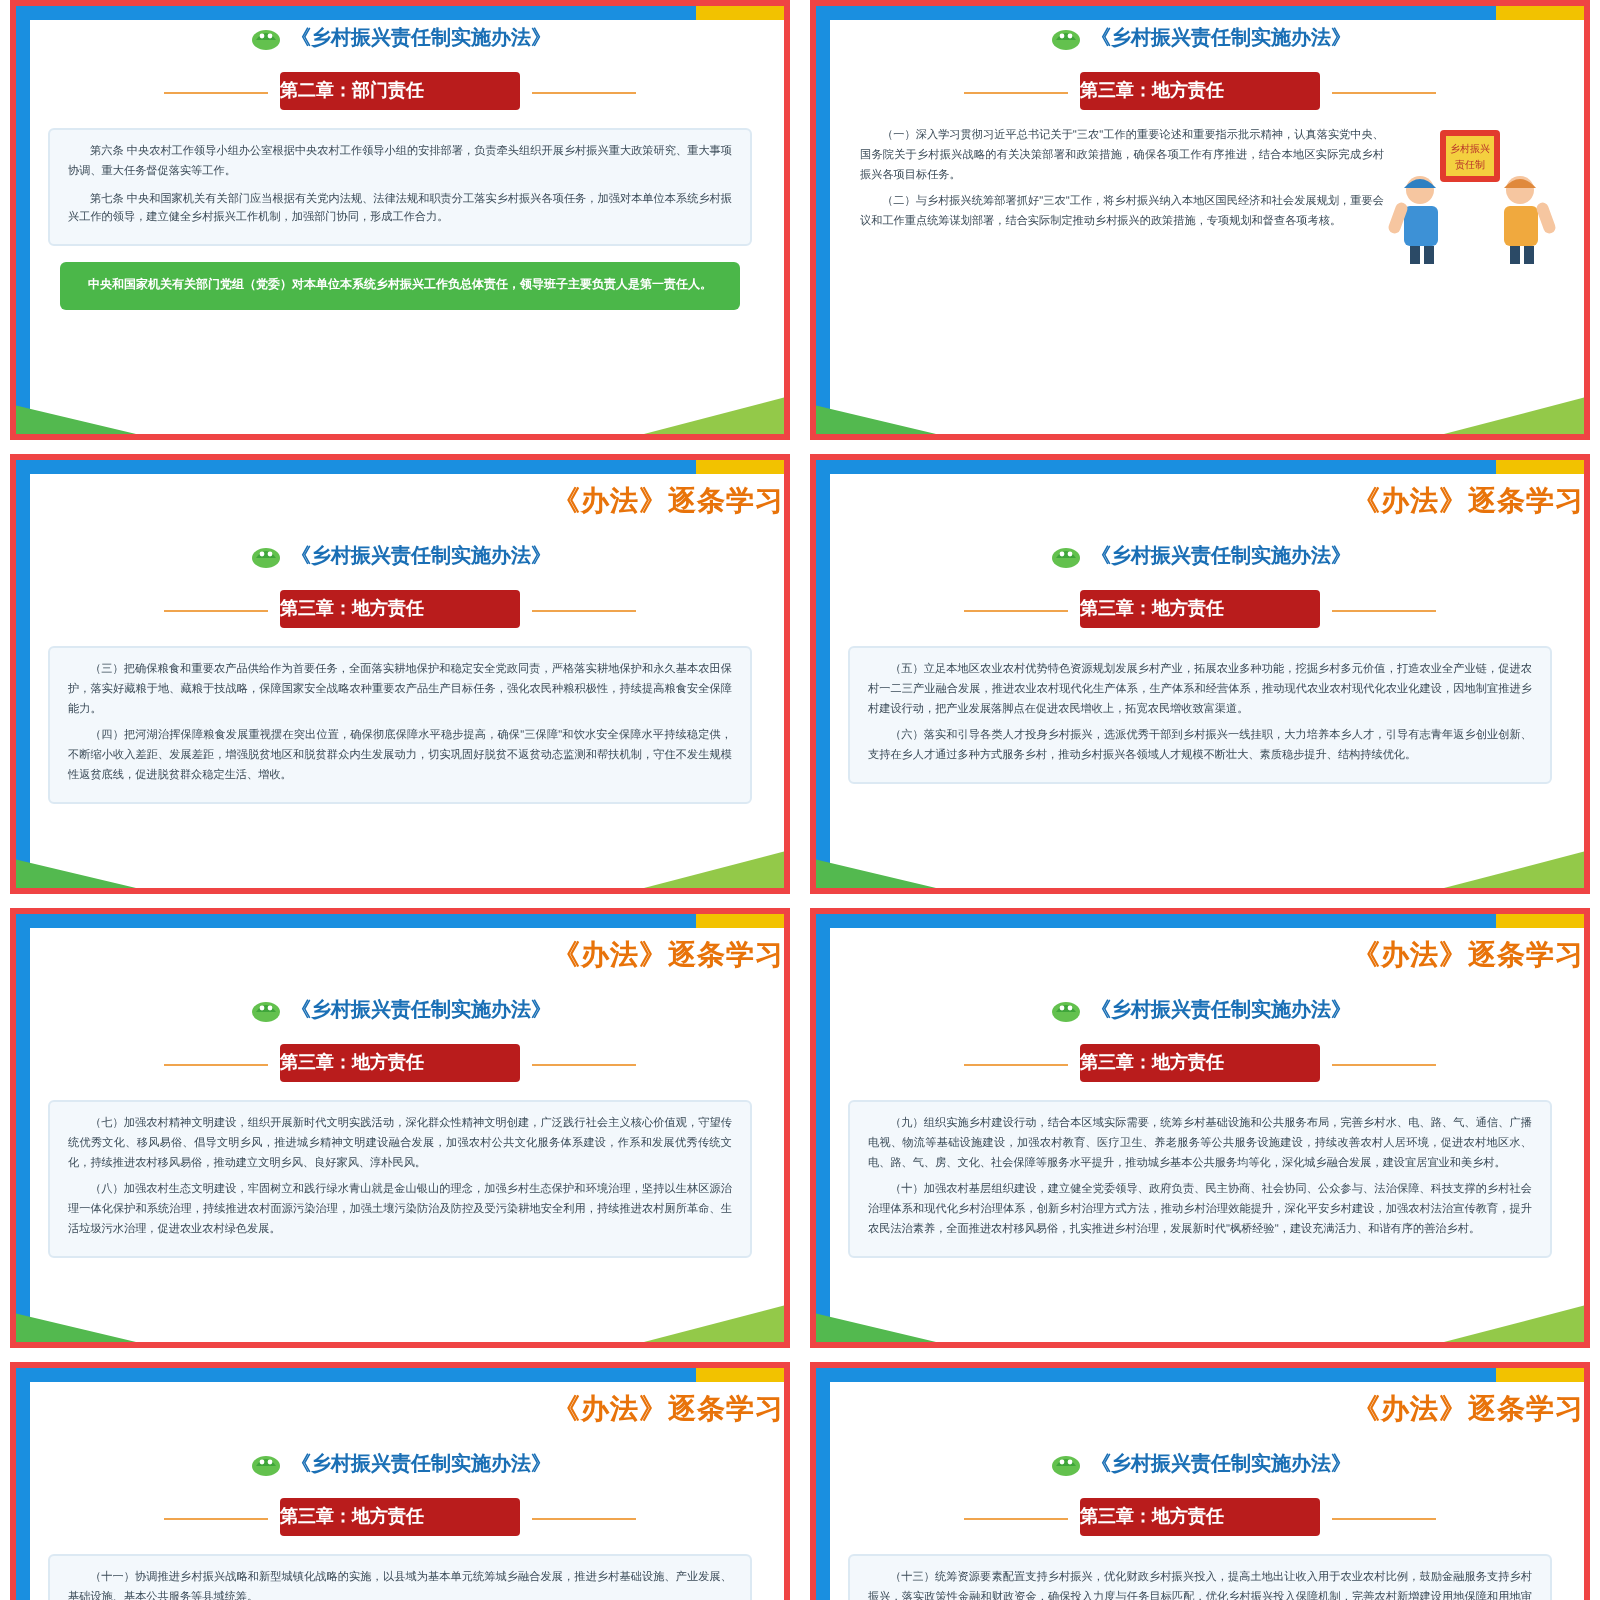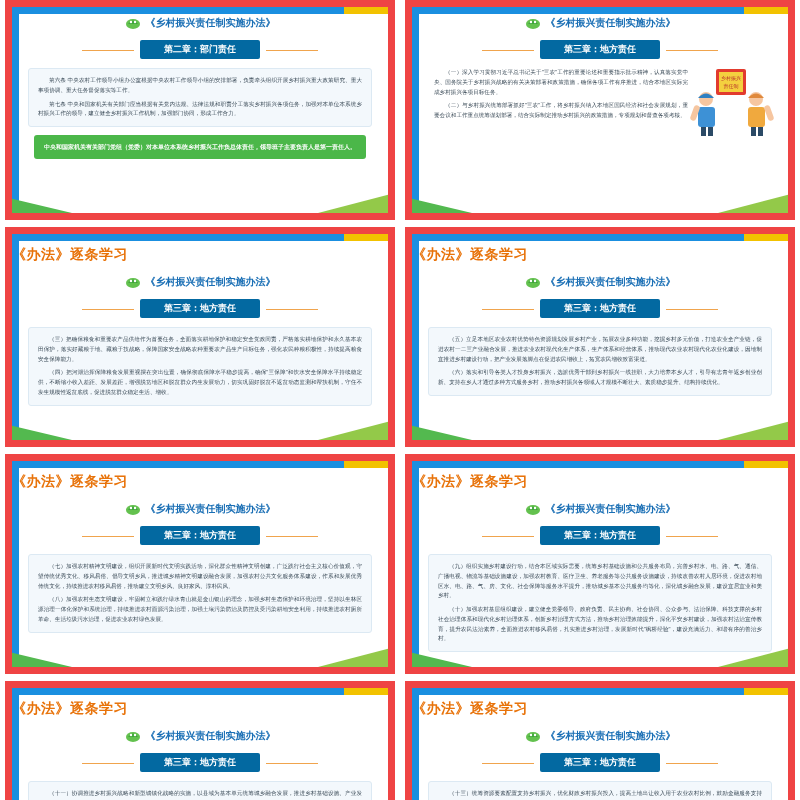--- a/index.html
+++ b/index.html
@@ -13,21 +13,21 @@
     position: relative;
     width: 800px; height: 800px;
     background: #ffffff;
     overflow: hidden;
   }
   .slide {
     position: relative;
     width: 390px;
     height: 220px;
     background: #ffffff;
-    border: 7px solid #ef4444;
+    border: 3px solid #ef4444;
     overflow: hidden;
   }
   .grid {
     display: grid;
     grid-template-columns: 390px 390px;
     grid-auto-rows: 220px;
     gap: 7px 10px;
     padding: 0px 5px 0 5px;
   }
   
@@ -48,21 +48,21 @@
     background: #53b94f;
     clip-path: polygon(0 100%, 0 35%, 100% 100%);
   }
   .corner-green-r {
     position: absolute; right: 0; bottom: 0; width: 70px; height: 26px;
     background: #8dc63f;
     clip-path: polygon(100% 100%, 100% 30%, 0 100%);
     opacity: .95;
   }
   .slide-title {
-    text-align: left;
+    text-align: right;
     color: #e8730a;
     font-size: 14px;
     font-weight: bold;
     margin-top: 12px;
     letter-spacing: .5px;
   }
   .slide-title .bk { color: #e8730a; }
   .subtitle-row {
     display: flex;
     align-items: center;
@@ -77,22 +77,22 @@
   }
   .subtitle-text {
     color: #1a6fb5;
     font-size: 10px;
     font-weight: bold;
   }
   .chapter-badge {
     display: block;
     margin: 9px auto 0 auto;
     width: 120px;
-    text-align: center;
-    background: #0369a1;
+    text-align: left;
+    background: #b91c1c;
     color: #ffffff;
     font-size: 9px;
     font-weight: bold;
     padding: 3px 0 3px 0;
     border-radius: 2px;
     position: relative;
   }
   .chapter-badge::before,
   .chapter-badge::after {
     content: "";

